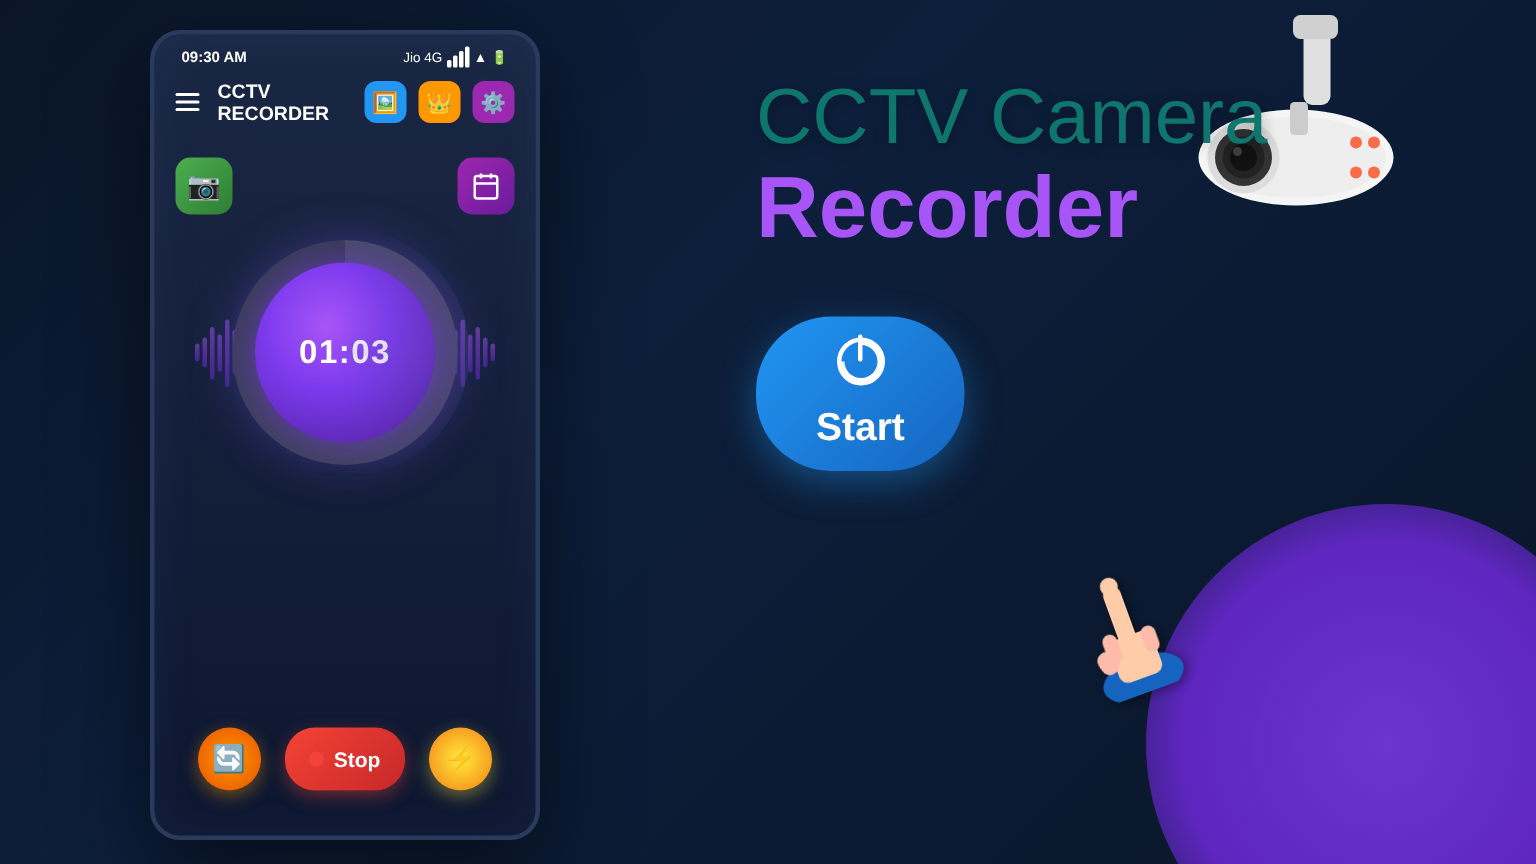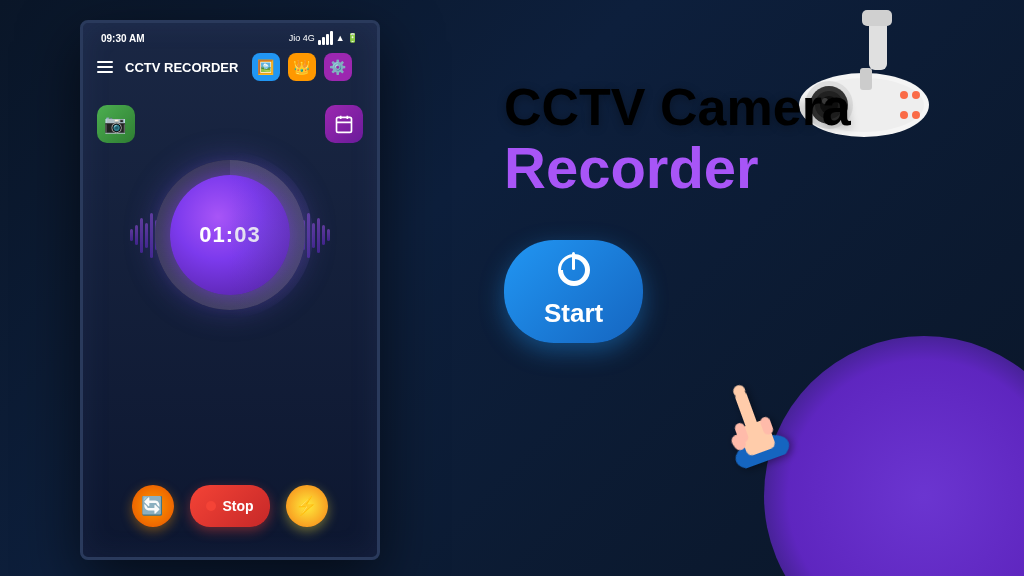--- a/index.html
+++ b/index.html
@@ -27,24 +27,24 @@
     
     .phone-container {
       position: absolute;
       left: 60px;
       top: 20px;
       width: 340px;
       height: 560px;
     }
 
     .phone {
-      width: 300px;
+      width: 260px;
       height: 540px;
       background: linear-gradient(180deg, #1a2744 0%, #0d1730 100%);
-      border-radius: 8px;
+      border-radius: 20px;
       border: 3px solid #2a3a5c;
       position: relative;
       overflow: hidden;
       box-shadow: 0 20px 60px rgba(0,0,0,0.6), inset 0 0 30px rgba(100,120,200,0.1);
       margin: auto;
     }
 
     .phone-status-bar {
       display: flex;
       justify-content: space-between;
@@ -63,21 +63,21 @@
     .status-right { display: flex; align-items: center; gap: 3px; font-size: 9px; }
 
     .phone-toolbar {
       display: flex;
       align-items: center;
       padding: 6px 14px;
       gap: 8px;
       position: absolute;
       top: 24px;
       left: 0;
-      right: 11px;
+      right: 0;
     }
 
     .toolbar-title {
       color: #fff;
       font-weight: 700;
       font-size: 13px;
       flex: 1;
     }
 
     .toolbar-icon {
@@ -263,25 +263,24 @@
     
     .right-content {
       position: absolute;
       right: 40px;
       top: 50px;
       width: 480px;
     }
 
     .app-title-white {
       font-size: 52px;
-      font-weight: 700;
-      color: #000000;
+      font-weight: 400;
+      color: #0f766e;
       line-height: 1.1;
       text-shadow: 0 2px 10px rgba(0,0,0,0.3);
-      margin-top: 29px;
     }
 
     .app-title-purple {
       font-size: 58px;
       font-weight: 800;
       color: #a855f7;
       line-height: 1.1;
     }
 
     .start-button {

